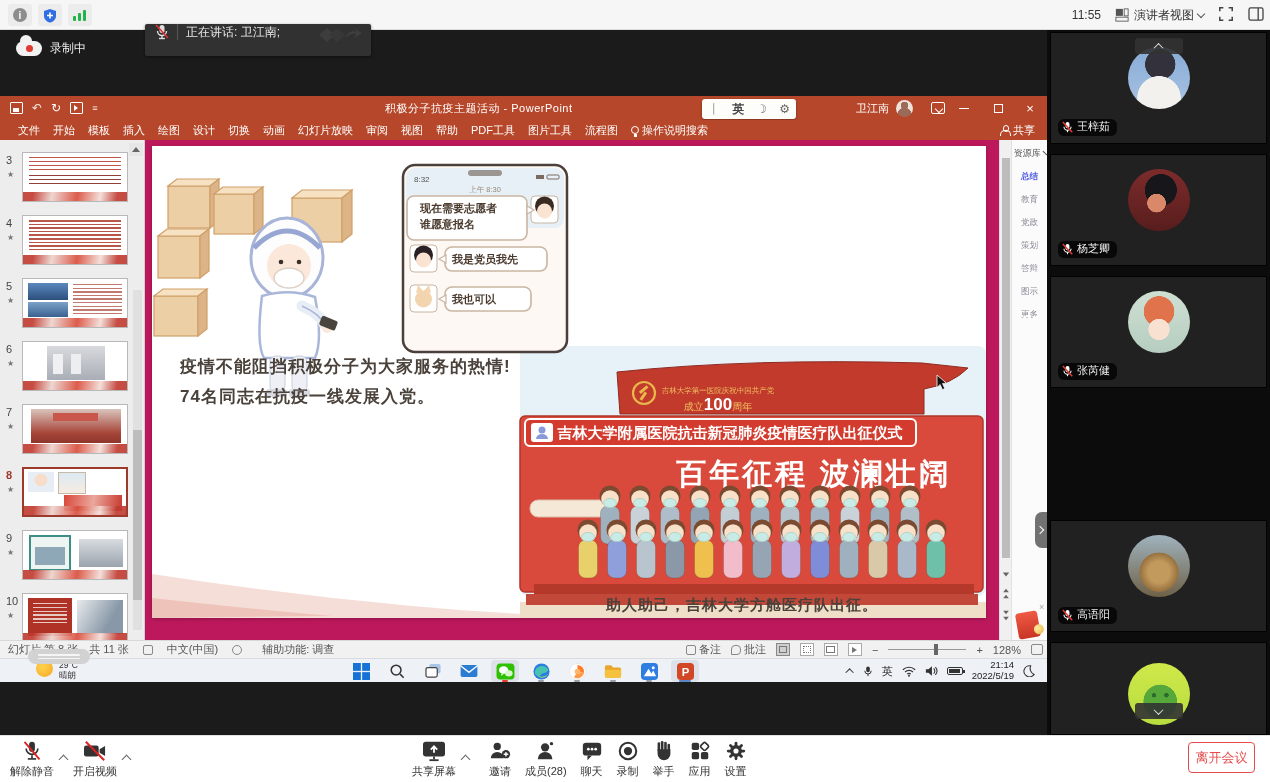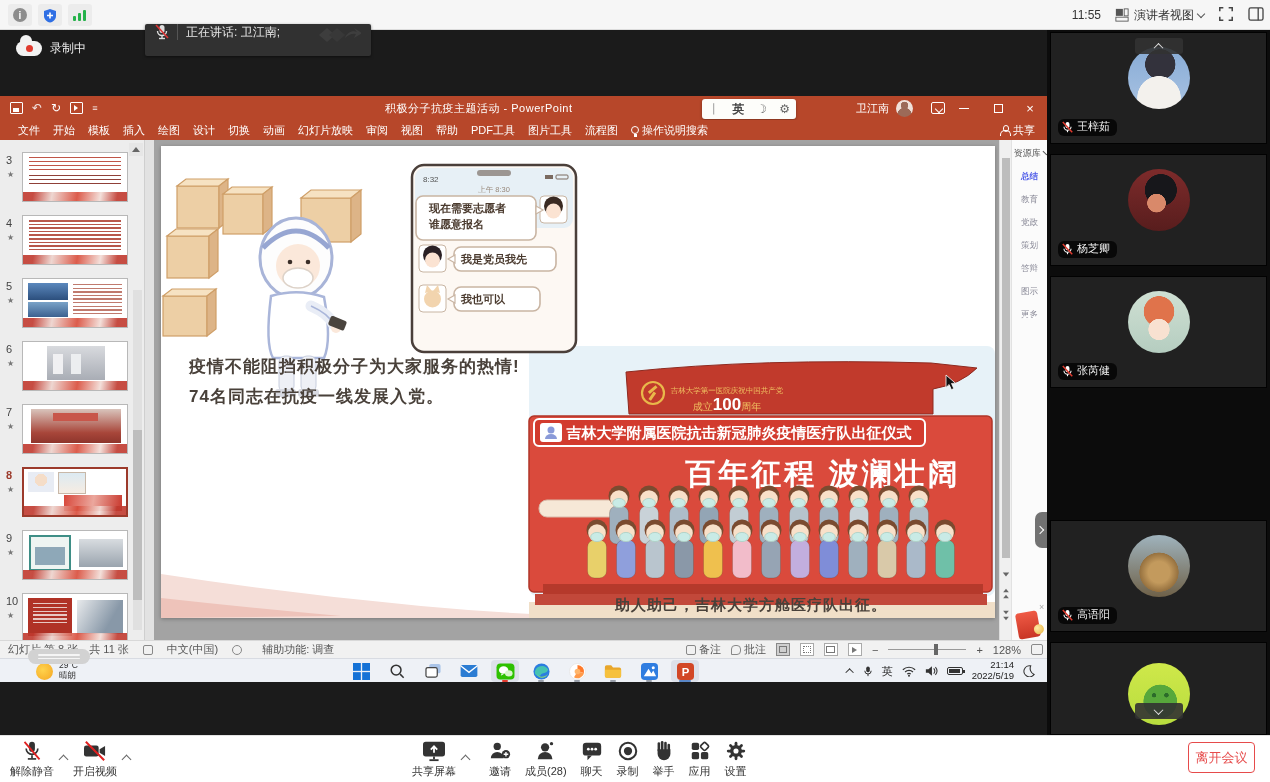--- a/index.html
+++ b/index.html
@@ -58,21 +58,21 @@
 .snum{position:absolute;left:6px;font-size:11px;color:#444}
 .snum.sel{color:#9c3a2b;font-weight:bold}
 .sstar{position:absolute;left:7px;font-size:8px;color:#777}
 .thumb{position:absolute;left:22px;width:106px;height:50px;background:#fff;border:1px solid #b8b8b8;overflow:hidden}
 .thumb.sel{border:2px solid #9c3a2b}
 .thumb i{position:absolute}
 .sw{left:0;right:0;bottom:0;height:9px;background:linear-gradient(100deg,#c0392e 10%,#ecd2cc 28%,#d84a38 52%,#f2dcd6 74%,#c0392e 90%);opacity:.9}
 .pthumb{position:absolute;left:0;width:9px;background:#bdbdbd}
 .tri-up{width:0;height:0;border-left:4px solid transparent;border-right:4px solid transparent;border-bottom:5px solid #666}
 .tri-dn{width:0;height:0;border-left:4px solid transparent;border-right:4px solid transparent;border-top:5px solid #666}
-#canvas{position:absolute;left:154px;top:0;width:854px;height:500px;background:#a3a3a3}
+#canvas{position:absolute;left:145px;top:0;width:854px;height:500px;background:#be185d}
 #slide{position:absolute;left:7px;top:6px;width:834px;height:472px;background:#fff;box-shadow:0 1px 4px rgba(0,0,0,.28)}
 #cscroll{position:absolute;left:999px;top:0;width:12px;height:500px;background:#f0f0f0;border-left:1px solid #ddd}
 #respanel{position:absolute;left:1011px;top:0;width:36px;height:500px;background:#fbfbfb;border-left:1px solid #e2e2e2}
 #respanel .hd{font-size:10px;color:#555;text-align:center;margin-top:6px;white-space:nowrap;transform:scale(.9)}
 .ritem{margin-top:10px;text-align:center;font-size:9px;color:#8b8b99;transform:scale(.95)}
 .ric{width:17px;height:17px;margin:0 auto 2px;border-radius:4px;background:#c3c7e0;position:relative}
 .ric.b{background:#4f5ce8}
 .ric.rd{border-radius:50%}
 .ric b{position:absolute;left:7px;top:7px;width:3px;height:3px;background:#fff;border-radius:50%;box-shadow:5px 0 #fff,-5px 0 #fff}
 .ritem.act{color:#4f5ce8;font-weight:bold}
@@ -85,21 +85,21 @@
 #ppt-status .lft{display:flex;align-items:center;gap:14px;padding-left:8px}
 #ppt-status .rgt{position:absolute;right:4px;display:flex;align-items:center;gap:10px}
 .sicon{display:inline-block;width:10px;height:10px;border:1px solid #888;border-radius:2px}
 .vbox{width:14px;height:13px;border:1px solid #aaa;background:#fff;display:flex;align-items:center;justify-content:center}
 .vbox.on{background:#cfcfcf;border-color:#888}
 .vbox i{width:8px;height:7px;border:1px solid #777}
 .zoomline{width:78px;height:1px;background:#999;position:relative}
 .zoomline b{position:absolute;left:46px;top:-5px;width:4px;height:11px;background:#666}
 
 #taskbar{left:0;top:658px;width:1047px;height:24px;background:#eef1f6;border-top:1px solid #d8dbe2;z-index:6}
-#weather{position:absolute;left:36px;top:1px;display:flex;align-items:flex-end;gap:6px}
+#weather{position:absolute;left:36px;top:1px;display:flex;align-items:flex-start;gap:6px}
 .sun{width:17px;height:17px;border-radius:50%;background:radial-gradient(circle at 40% 40%,#ffd34d,#f5a623)}
 #weather .wt{font-size:8.5px;color:#333;line-height:1.2}
 #tcenter{position:absolute;left:523px;top:0;transform:translateX(-50%);height:24px;display:flex;align-items:center;gap:8px}
 .tico{width:28px;height:22px;display:flex;align-items:center;justify-content:center;position:relative;border-radius:4px}
 .tico.active{background:#dde1ea}
 .runbar{position:absolute;left:50%;transform:translateX(-50%);bottom:0;width:6px;height:2px;border-radius:2px;background:#9aa0aa}
 .runbar.red{background:#e23a2e}
 .runbar.blue{width:12px;background:#5a87c6}
 #tray{position:absolute;right:12px;top:0;height:24px;display:flex;align-items:center;gap:9px;color:#222;font-size:10px}
 .batt{width:16px;height:8px;border:1px solid #333;border-radius:2px;position:relative}

